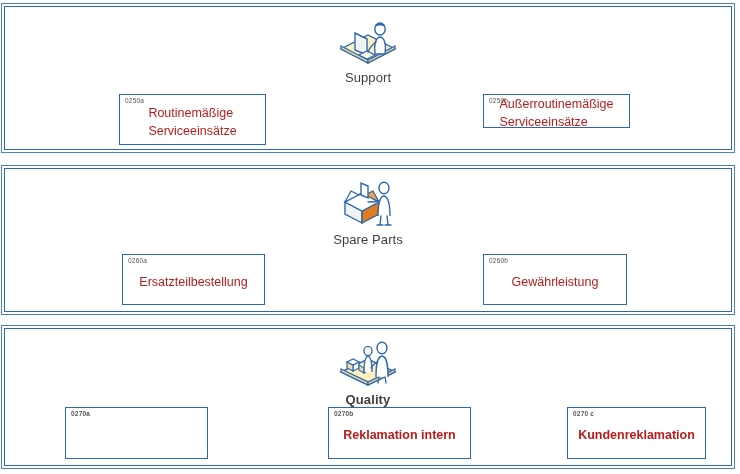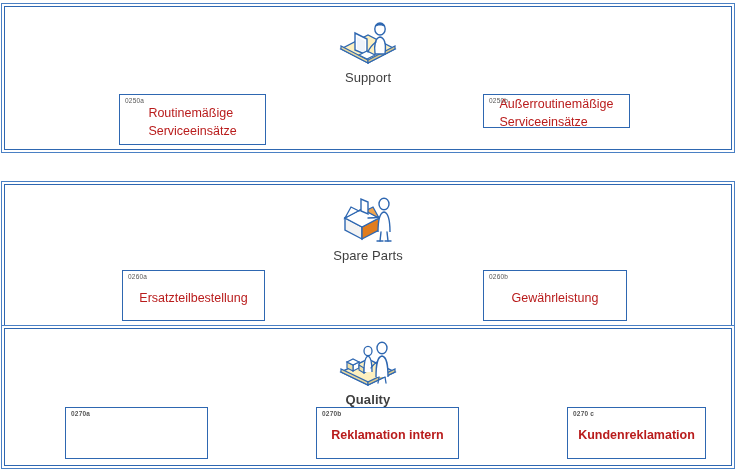--- a/index.html
+++ b/index.html
@@ -28,21 +28,21 @@
   .lane {
     position: absolute;
     left: 4px;
     width: 728px;
     box-sizing: border-box;
     background: #ffffff;
     border: 1px solid #2e67b1;
     box-shadow: 0 0 0 2px #ffffff, 0 0 0 3px #4a80c4;
   }
   .lane-1 { top: 6px;   height: 144px; }
-  .lane-2 { top: 184px; height: 144px; padding-left: 48px; }
+  .lane-2 { top: 168px; height: 144px; padding-left: 48px; }
   .lane-3 { top: 328px; height: 138px; font-weight: bold; }
 
   
   .lane-head {
     position: absolute;
     left: 0;
     right: 0;
     top: 6px;
     display: flex;
     flex-direction: column;
@@ -102,21 +102,21 @@
   }
 
   
   .t-0250a { left: 114px; top: 87px; width: 147px; height: 51px; }
   .t-0250b { left: 478px; top: 87px; width: 147px; height: 34px; }
   
   .t-0260a { left: 117px; top: 85px; width: 143px; height: 51px; }
   .t-0260b { left: 478px; top: 85px; width: 144px; height: 51px; }
   
   .t-0270a { left: 60px;  top: 78px; width: 143px; height: 52px; }
-  .t-0270b { left: 311px; top: 78px; width: 143px; height: 52px; }
+  .t-0270b { left: 323px; top: 78px; width: 143px; height: 52px; }
   .t-0270c { left: 562px; top: 78px; width: 139px; height: 52px; }
 </style>
 </head>
 <body>
 
 <div id="diagram">
 
   <div class="lane lane-1">
 
     <div class="lane-head">

